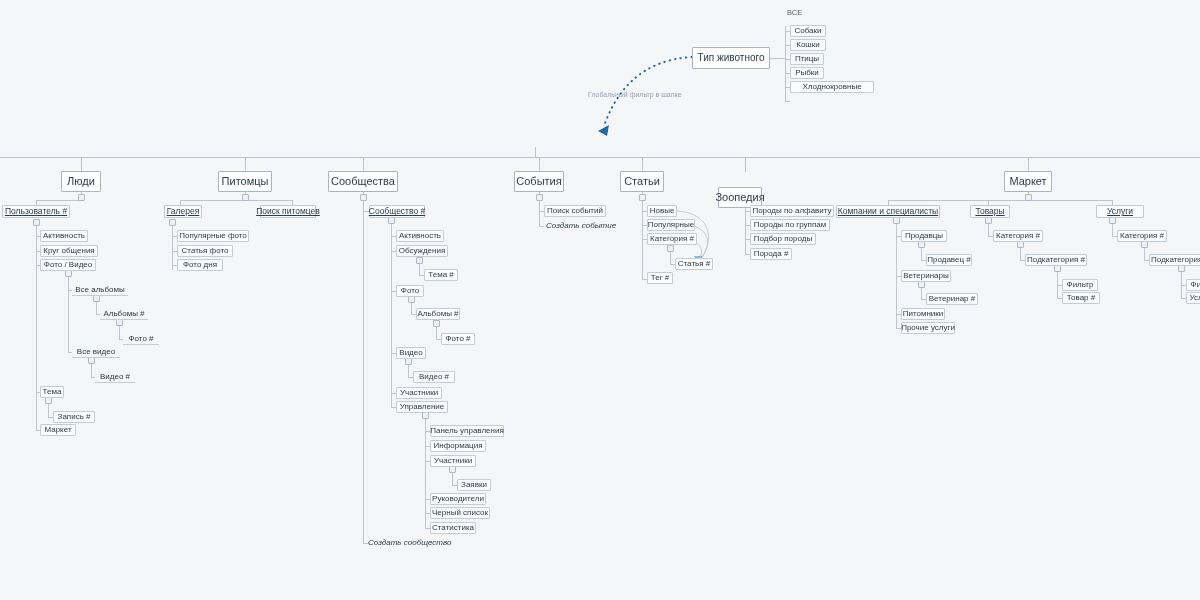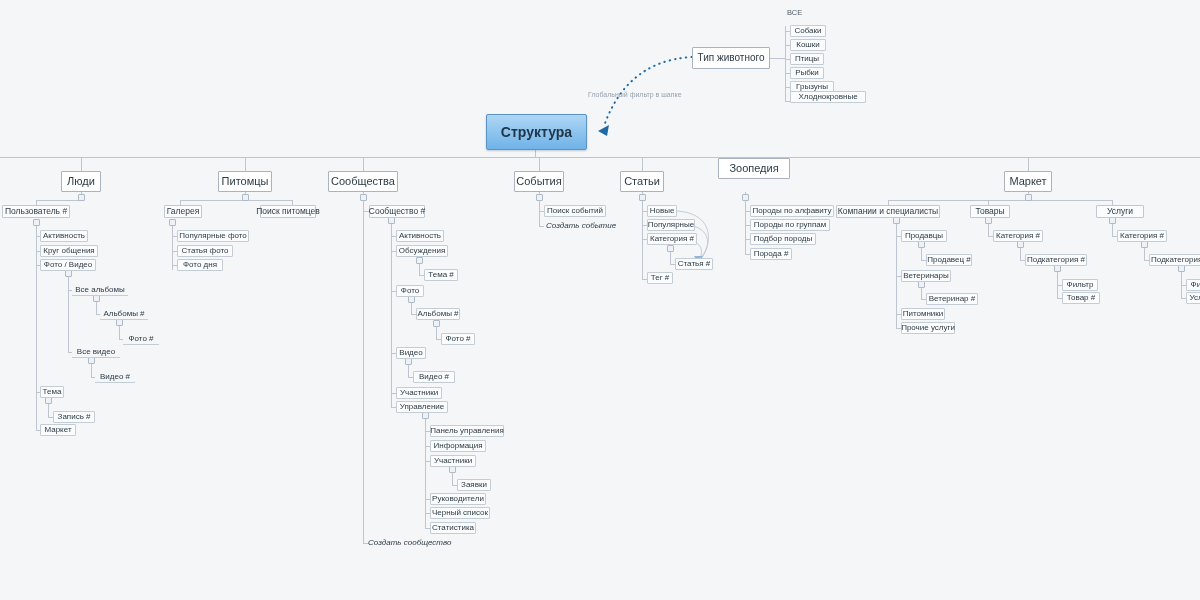--- a/index.html
+++ b/index.html
@@ -22,21 +22,21 @@
     white-space:nowrap;
     line-height:1;
     display:flex;align-items:center;justify-content:center;
     padding:0 5px;
     border-radius:1px;
   }
   .lvl1{
     font-size:11px;height:21px;
     background:#ffffff;border-color:#a9b4c0;
   }
-  .lvl2{ font-size:8.5px;height:13px;background:#fbfcfd;border-color:#c0c8d2; }
+  .lvl2{ font-size:8.5px;height:13px;background:#fbfcfd;border-color:#c0c8d2;text-decoration:underline; }
   .lvl3{ font-size:8px;height:12px;background:#fbfcfd;border-color:#c4ccd5; }
   .plain{
     background:transparent;border:none;border-bottom:1px solid #c4ccd5;
     border-radius:0;padding:0 3px;
   }
   .bare{background:transparent;border:none;padding:0 2px;}
   .ital{font-style:italic;}
 
   #root{
     position:absolute;
@@ -221,32 +221,31 @@
   <div class="marker" style="left:405px;top:358px"></div>
   <div class="marker" style="left:449px;top:466px"></div>
   <div class="marker" style="left:667px;top:245px"></div>
   <div class="marker" style="left:918px;top:241px"></div>
   <div class="marker" style="left:918px;top:281px"></div>
   <div class="marker" style="left:1017px;top:241px"></div>
   <div class="marker" style="left:1054px;top:265px"></div>
   <div class="marker" style="left:1141px;top:241px"></div>
   <div class="marker" style="left:1178px;top:265px"></div>
 
-  <div id="root" style="left:486px;top:114px">Структура</div>
 
   <div id="annot" style="left:588px;top:91px">Глобальный фильтр в шапке</div>
 
   <div class="node lvl1" style="left:692px;top:47px;width:78px;height:22px;font-size:10px">Тип животного</div>
   <div class="grp-label" style="left:787px;top:8px">ВСЕ</div>
   <div class="node lvl3" style="left:790px;top:25px;width:36px">Собаки</div>
   <div class="node lvl3" style="left:790px;top:39px;width:36px">Кошки</div>
   <div class="node lvl3" style="left:790px;top:53px;width:34px">Птицы</div>
   <div class="node lvl3" style="left:790px;top:67px;width:34px">Рыбки</div>
   <div class="node lvl3" style="left:790px;top:81px;width:44px">Грызуны</div>
-  <div class="node lvl3" style="left:790px;top:91px;width:76px">Хлоднокровные</div>
+  <div class="node lvl3" style="left:790px;top:81px;width:84px">Хлоднокровные</div>
 
   <div class="node lvl1" style="left:61px;top:171px;width:40px">Люди</div>
   <div class="node lvl2" style="left:2px;top:205px;width:68px">Пользователь #</div>
   <div class="node lvl3" style="left:40px;top:230px;width:48px">Активность</div>
   <div class="node lvl3" style="left:40px;top:245px;width:58px">Круг общения</div>
   <div class="node lvl3" style="left:40px;top:259px;width:56px">Фото / Видео</div>
   <div class="node lvl3 plain" style="left:72px;top:284px;width:56px">Все альбомы</div>
   <div class="node lvl3 plain" style="left:100px;top:308px;width:48px">Альбомы #</div>
   <div class="node lvl3 plain" style="left:123px;top:333px;width:36px">Фото #</div>
   <div class="node lvl3 plain" style="left:72px;top:346px;width:48px">Все видео</div>
@@ -287,21 +286,21 @@
   <div class="node lvl3" style="left:544px;top:205px;width:62px">Поиск событий</div>
   <div class="node lvl3 bare ital" style="left:544px;top:220px;width:72px;justify-content:flex-start">Создать событие</div>
 
   <div class="node lvl1" style="left:620px;top:171px;width:44px">Статьи</div>
   <div class="node lvl3" style="left:647px;top:205px;width:30px">Новые</div>
   <div class="node lvl3" style="left:647px;top:219px;width:48px">Популярные</div>
   <div class="node lvl3" style="left:647px;top:233px;width:50px">Категория #</div>
   <div class="node lvl3" style="left:675px;top:258px;width:38px">Статья #</div>
   <div class="node lvl3" style="left:647px;top:272px;width:26px">Тег #</div>
 
-  <div class="node lvl1" style="left:718px;top:158px;width:72px">Зоопедия</div>
+  <div class="node lvl1" style="left:718px;top:187px;width:44px">Зоопедия</div>
   <div class="node lvl3" style="left:750px;top:205px;width:84px">Породы по алфавиту</div>
   <div class="node lvl3" style="left:750px;top:219px;width:80px">Породы по группам</div>
   <div class="node lvl3" style="left:750px;top:233px;width:66px">Подбор породы</div>
   <div class="node lvl3" style="left:750px;top:248px;width:42px">Порода #</div>
 
   <div class="node lvl1" style="left:1004px;top:171px;width:48px">Маркет</div>
   <div class="node lvl2" style="left:836px;top:205px;width:104px">Компании и специалисты</div>
   <div class="node lvl3" style="left:901px;top:230px;width:46px">Продавцы</div>
   <div class="node lvl3" style="left:926px;top:254px;width:46px">Продавец #</div>
   <div class="node lvl3" style="left:901px;top:270px;width:50px">Ветеринары</div>

